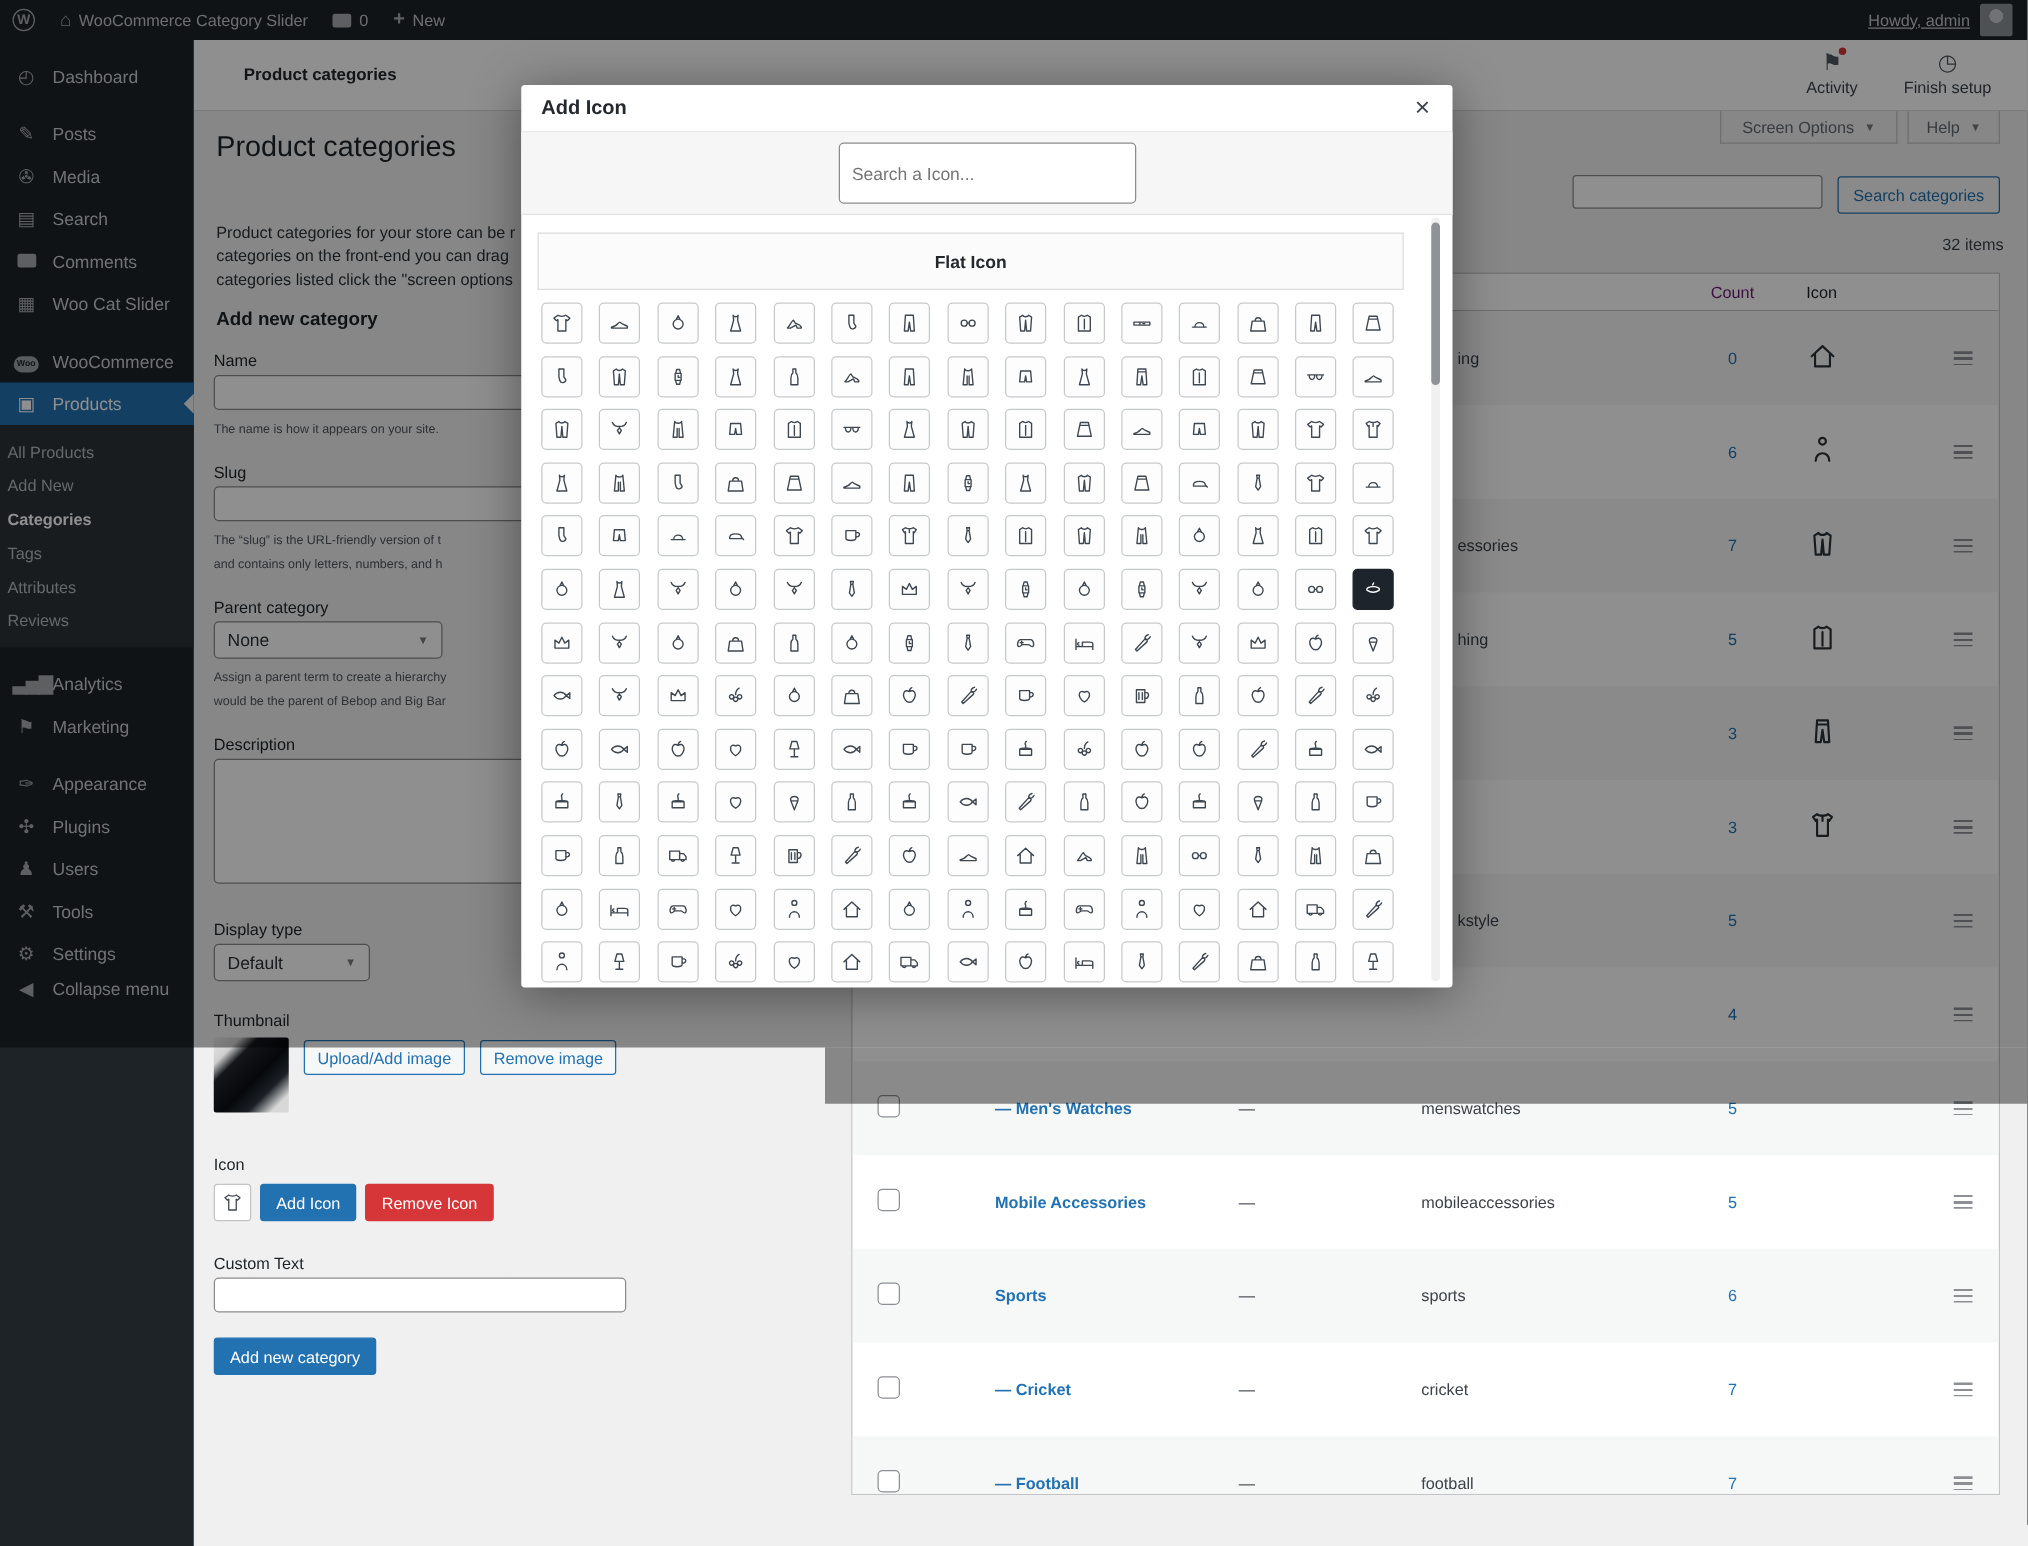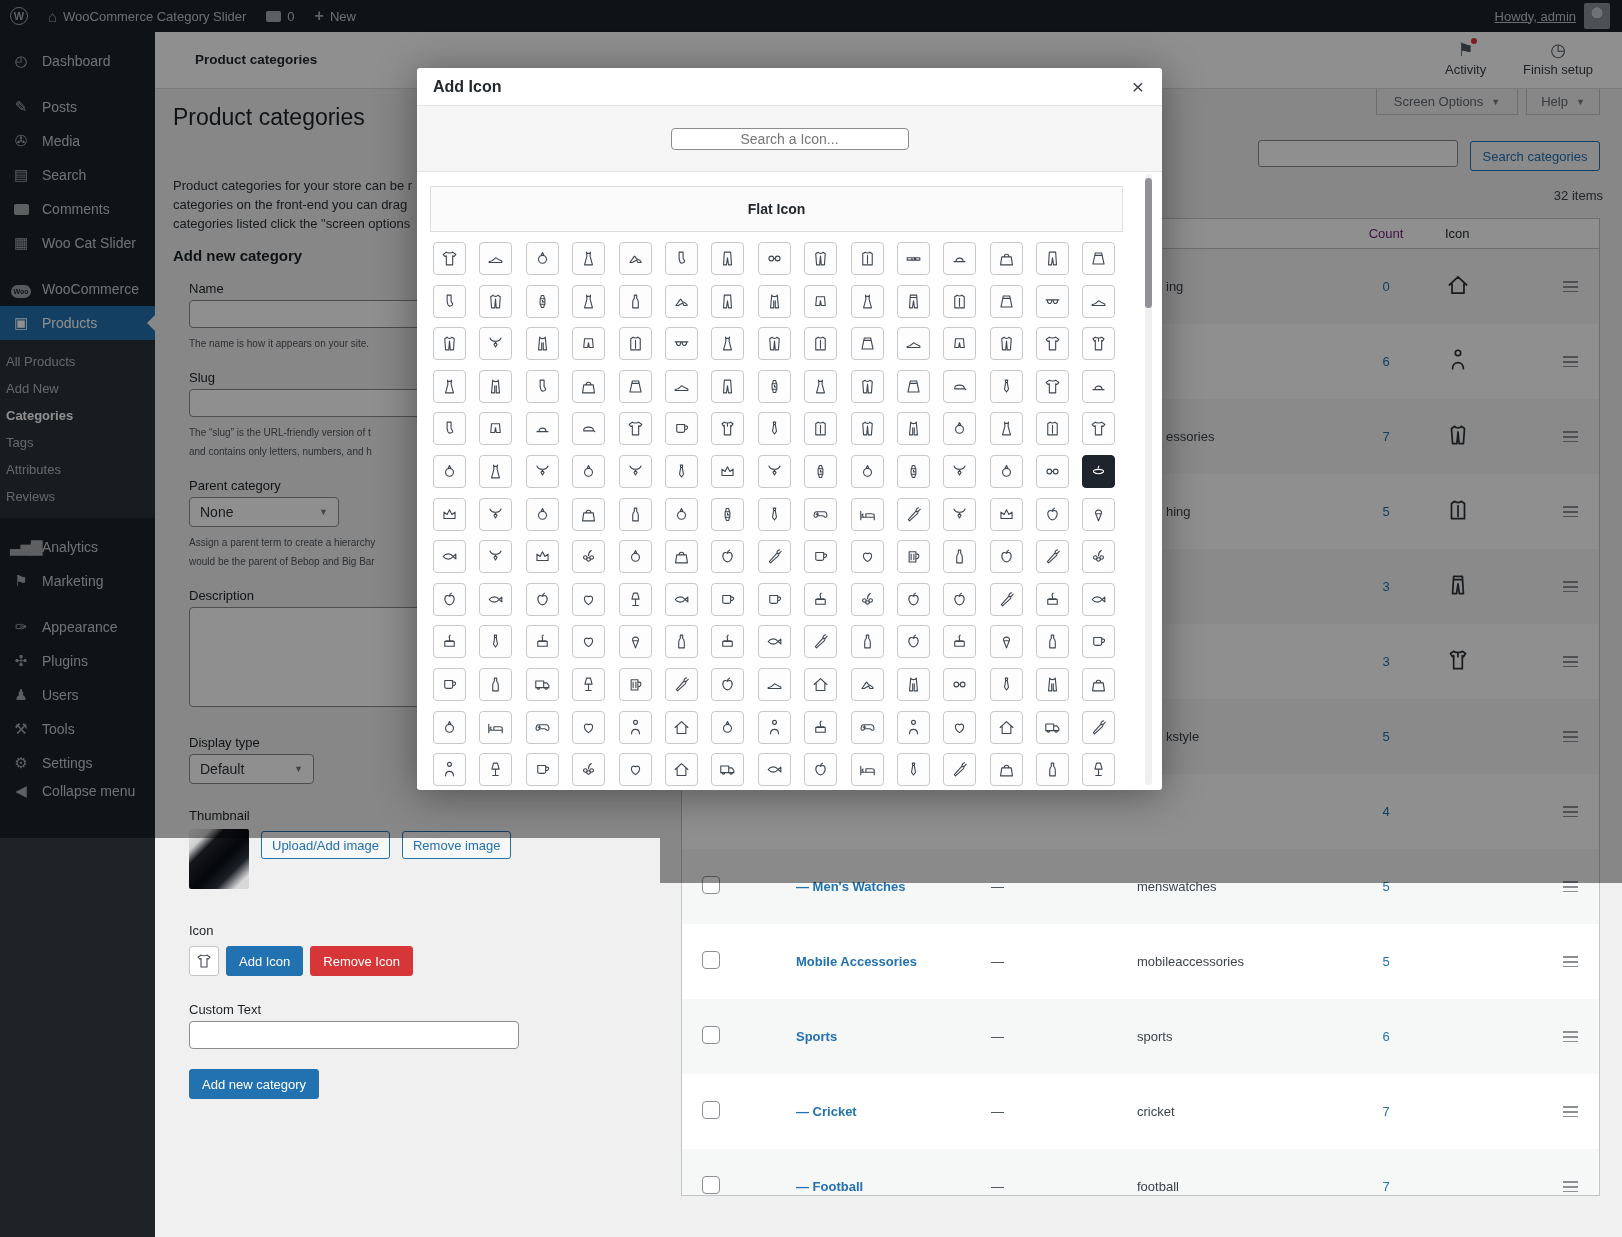--- a/index.html
+++ b/index.html
@@ -54,29 +54,29 @@
   .tab-so{left:1376px;width:142px;justify-content:center;}
   .tab-help{left:1526px;width:74px;justify-content:center;}
   .dn{font-size:9px;color:#787c82;}
 
   .page-title{position:absolute;left:173px;top:104px;font-size:23px;font-weight:400;color:#1d2327;margin:0;}
   .intro{position:absolute;left:173px;top:176px;width:246px;overflow:hidden;font-size:13px;color:#2c3338;line-height:19px;}
   .intro div{white-space:nowrap;overflow:hidden;}
   .add-new-h{position:absolute;left:173px;top:247px;font-size:15px;font-weight:bold;color:#1d2327;margin:0;}
 
   
-  .cat-form{position:absolute;left:189px;top:281px;width:332px;}
+  .cat-form{position:absolute;left:171px;top:281px;width:332px;}
   .f-label{display:block;font-size:13px;color:#1d2327;margin:0 0 4px;}
   .f-input{width:330px;height:28px;border:1px solid #8c8c8c;border-radius:4px;background:#fff;padding:0 8px;font-size:14px;font-family:inherit;}
   .f-help{font-size:10px;color:#50575e;line-height:19px;margin:6px 0 0;width:246px;}
   .f-help div{white-space:nowrap;overflow:hidden;}
   .f-group{margin-bottom:17px;}
   .selbox{height:30px;border:1px solid #8c8c8c;border-radius:4px;background:#fff;display:flex;align-items:center;
           justify-content:space-between;padding:0 10px;font-size:14px;color:#2c3338;cursor:pointer;}
-  .sel-parent{width:150px;}
+  .sel-parent{width:183px;}
   .sel-display{width:125px;}
   .f-textarea{width:330px;height:100px;border:1px solid #8c8c8c;border-radius:4px;background:#fff;resize:none;}
   .thumb-row{display:flex;align-items:flex-start;gap:12px;margin-top:6px;}
   .thumb-prev{width:60px;height:60px;border-radius:2px;
       background:linear-gradient(135deg,#e8e8e8 0%,#cfcfcf 18%,#14161a 30%,#05070a 55%,#1b2026 72%,#d8d8d8 88%);}
   .btn{font-family:inherit;font-size:13px;border-radius:3px;cursor:pointer;}
   .btn-outline{height:28px;padding:0 10px;background:#f6f7f7;border:1px solid #2271b1;color:#2271b1;margin-top:2px;}
   .btn-primary{height:30px;padding:0 12px;background:#2271b1;border:1px solid #2271b1;color:#fff;}
   .btn-danger{height:30px;padding:0 12px;background:#d63638;border:1px solid #d63638;color:#fff;}
   .icon-row{display:flex;align-items:center;gap:7px;margin-top:8px;}
@@ -124,21 +124,21 @@
   .overlay-a{position:absolute;left:0;top:0;width:1622px;height:838px;background:rgba(0,0,0,0.44);z-index:50;}
   .overlay-b{position:absolute;left:660px;top:838px;width:962px;height:45px;background:rgba(0,0,0,0.44);z-index:50;}
 
   
   .modal{position:absolute;left:417px;top:68px;width:745px;height:722px;background:#fff;border-radius:3px;
          box-shadow:0 5px 40px rgba(0,0,0,.4);z-index:100;display:flex;flex-direction:column;}
   .m-head{height:38px;border-bottom:1px solid #e3e3e3;display:flex;align-items:center;padding:0 16px;flex:0 0 38px;}
   .m-title{font-size:16px;font-weight:bold;color:#23282d;}
   .m-close{margin-left:auto;font-size:21px;color:#3c434a;line-height:1;cursor:pointer;background:none;border:none;padding:0 2px;}
   .m-search{flex:0 0 66px;background:#f6f6f7;border-bottom:1px solid #e3e3e3;display:flex;align-items:center;justify-content:center;}
-  .m-search input{width:238px;height:22px;border:1px solid #8c8c8c;border-radius:4px;padding:0 10px;font-size:14px;font-family:inherit;background:#fff;text-align:center;}
+  .m-search input{width:238px;height:49px;border:1px solid #8c8c8c;border-radius:4px;padding:0 10px;font-size:14px;font-family:inherit;background:#fff;}
   .m-body{flex:1;position:relative;padding:14px 39px 0 13px;overflow:hidden;}
   .flat-head{height:46px;border:1px solid #ddd;background:#fbfbfb;display:flex;align-items:center;justify-content:center;
              font-size:14px;font-weight:bold;color:#23282d;margin-bottom:10px;}
   .icon-grid{display:grid;grid-template-columns:repeat(15,33px);column-gap:13.4px;row-gap:9.6px;margin-left:3px;}
   .icon-cell{width:33px;height:33px;border:1px solid #c6c9cc;border-radius:4px;background:#fdfdfd;
              display:flex;align-items:center;justify-content:center;color:#3f4750;cursor:pointer;}
   .icon-cell svg{width:19px;height:19px;}
   .icon-cell.selected{background:#1e242b;border-color:#1e242b;color:#fff;}
   .scroll-track{position:absolute;right:10px;top:106px;bottom:5px;width:7px;background:#f0f0f1;border-radius:4px;z-index:101;}
   .scroll-thumb{width:7px;height:130px;margin-top:4px;background:#8f9296;border-radius:4px;cursor:grab;}

